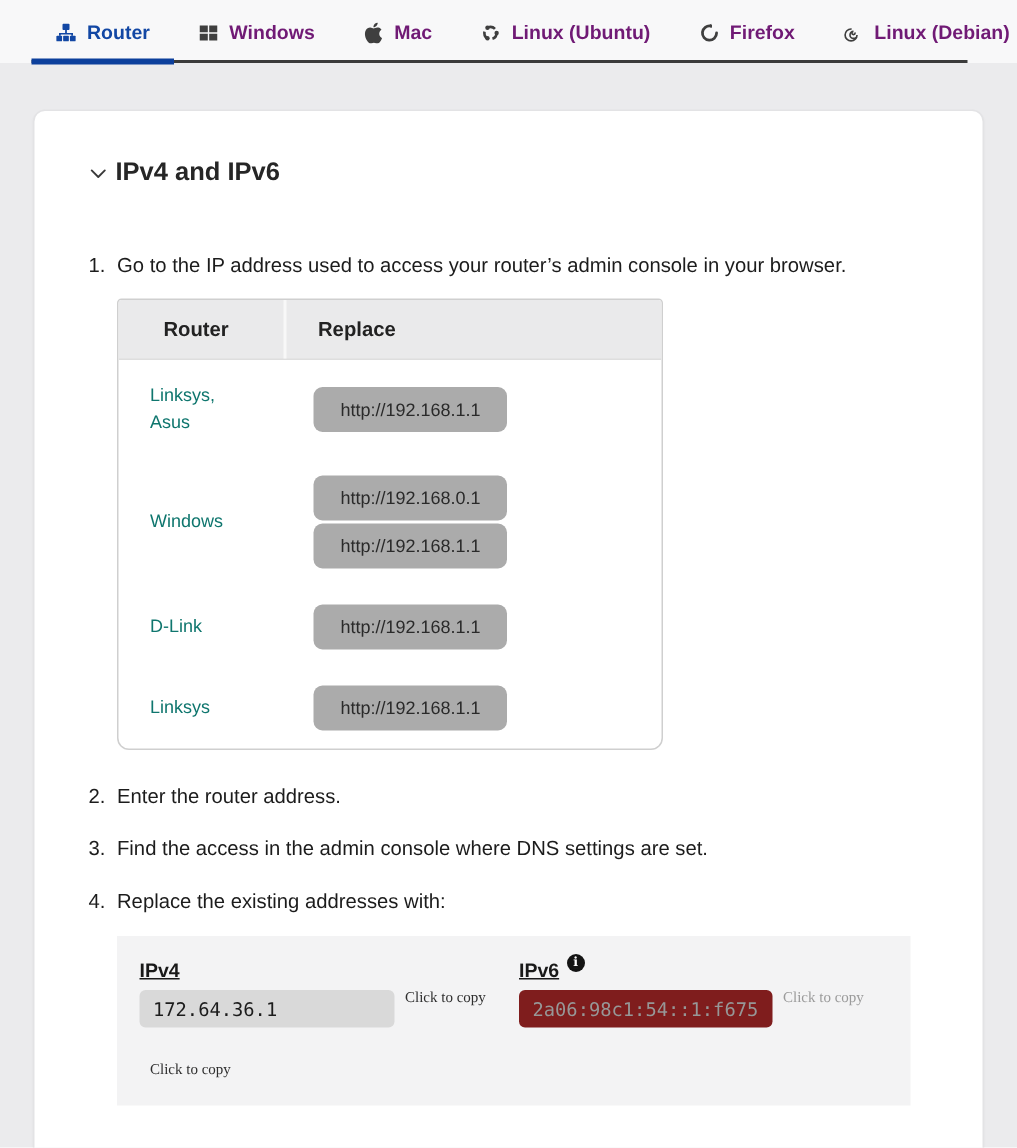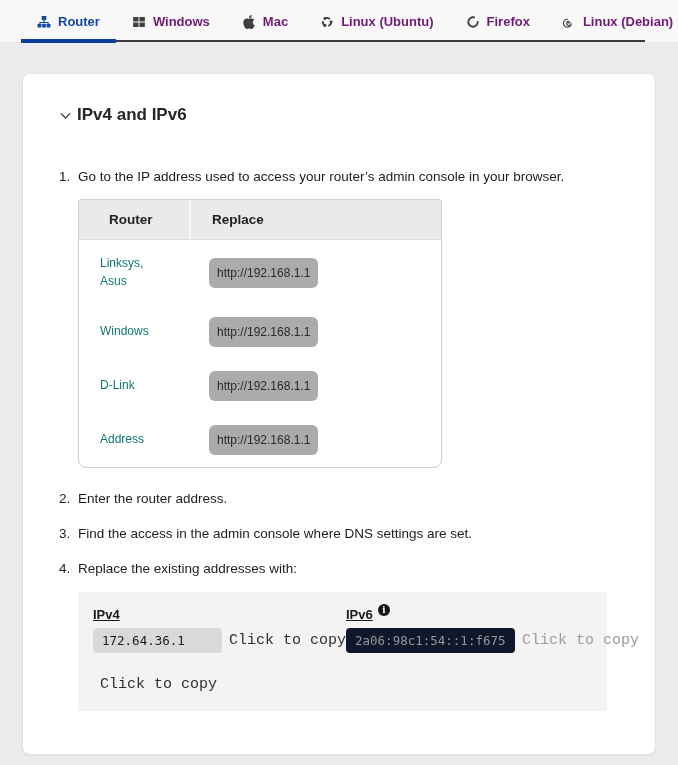--- a/index.html
+++ b/index.html
@@ -72,52 +72,52 @@
   .th.col-address { border-left: 2px solid #f8f8f8; }
   .trow { display: grid; grid-template-columns: 110px 1fr; align-items: center; }
   .trow.tall { min-height: 60px; }
   .td-name {
     padding: 15px 0 15px 21px; font-size: 12px; color: #0f766e;
     white-space: pre-line; line-height: 1.45;
   }
   .td-addr { padding: 12px 8px 12px 20px; display: flex; gap: 2px; flex-wrap: wrap; }
   .pill {
     background: #ababab; color: #2a2a2a;
-    font-size: 12px; padding: 8px 8px; border-radius: 6px;
+    font-size: 12px; padding: 8px 18px; border-radius: 6px;
     cursor: pointer; white-space: nowrap;
   }
 
   
   .dns-panel {
     margin: 13px 0 0 19px; width: 529px;
     background: #f3f3f4;
     display: flex;
     padding: 15px 10px 18px 15px;
   }
   .dns-col-ipv4 { width: 253px; flex: none; }
   .dns-col-ipv6 { flex: 1; }
   .dns-label { font-size: 13px; font-weight: 700; color: #191919; margin-bottom: 6px; display: flex; align-items: flex-start; gap: 5px; text-decoration: underline; }
   .info-icon {
     width: 12px; height: 12px; border-radius: 50%;
     background: #141414; color: #fff;
     font-size: 8.5px; font-weight: 700; font-family: "DejaVu Serif", serif;
     display: inline-flex; align-items: center; justify-content: center;
     margin-top: -3px; cursor: pointer;
   }
-  .copy-row { display: flex; align-items: center; }
+  .copy-row { display: flex; }
   .copy-row.gap-below { margin-bottom: 23px; }
   .ip-box {
     width: 170px; padding: 5px 6px 5px 9px; border-radius: 4px;
     font-family: "DejaVu Sans Mono", monospace; font-size: 12.5px;
     cursor: pointer; white-space: nowrap; overflow: hidden;
   }
   .ipv4-box { background: #d9d9d9; color: #1c1c1c; }
-  .ipv6-box { background: #0f172a; color: #979797; width: 169px; }
+  .ipv6-box { background: #7f1d1d; color: #979797; width: 169px; }
   .copy-hint {
-    font-family: Liberation Mono, monospace; font-size: 15px;
+    font-family: Liberation Serif, serif; font-size: 10px;
     margin-left: 7px; color: #2f2f2f; white-space: nowrap;
   }
   .copy-hint.muted { color: #9b9b9b; }
 </style>
 </head>
 <body>
 
 <div class="tabbar">
   <div class="tabs">
 
@@ -212,33 +212,34 @@
       <div class="td-name">Linksys,
 Asus</div>
       <div class="td-addr">
         <span class="pill">http://192.168.1.1</span>
       </div>
     </div>
 
     <div class="trow">
       <div class="td-name">Windows</div>
       <div class="td-addr">
+        <span class="pill">http://192.168.0.1</span>
         <span class="pill">http://192.168.1.1</span>
       </div>
     </div>
 
     <div class="trow">
       <div class="td-name">D-Link</div>
       <div class="td-addr">
         <span class="pill">http://192.168.1.1</span>
       </div>
     </div>
 
     <div class="trow">
-      <div class="td-name">Address</div>
+      <div class="td-name">Linksys</div>
       <div class="td-addr">
         <span class="pill">http://192.168.1.1</span>
       </div>
     </div>
   </div>
 
   <div class="step step-n">
     <span class="marker">2.</span>
     <span class="step-text">Enter the router address.</span>
   </div>

